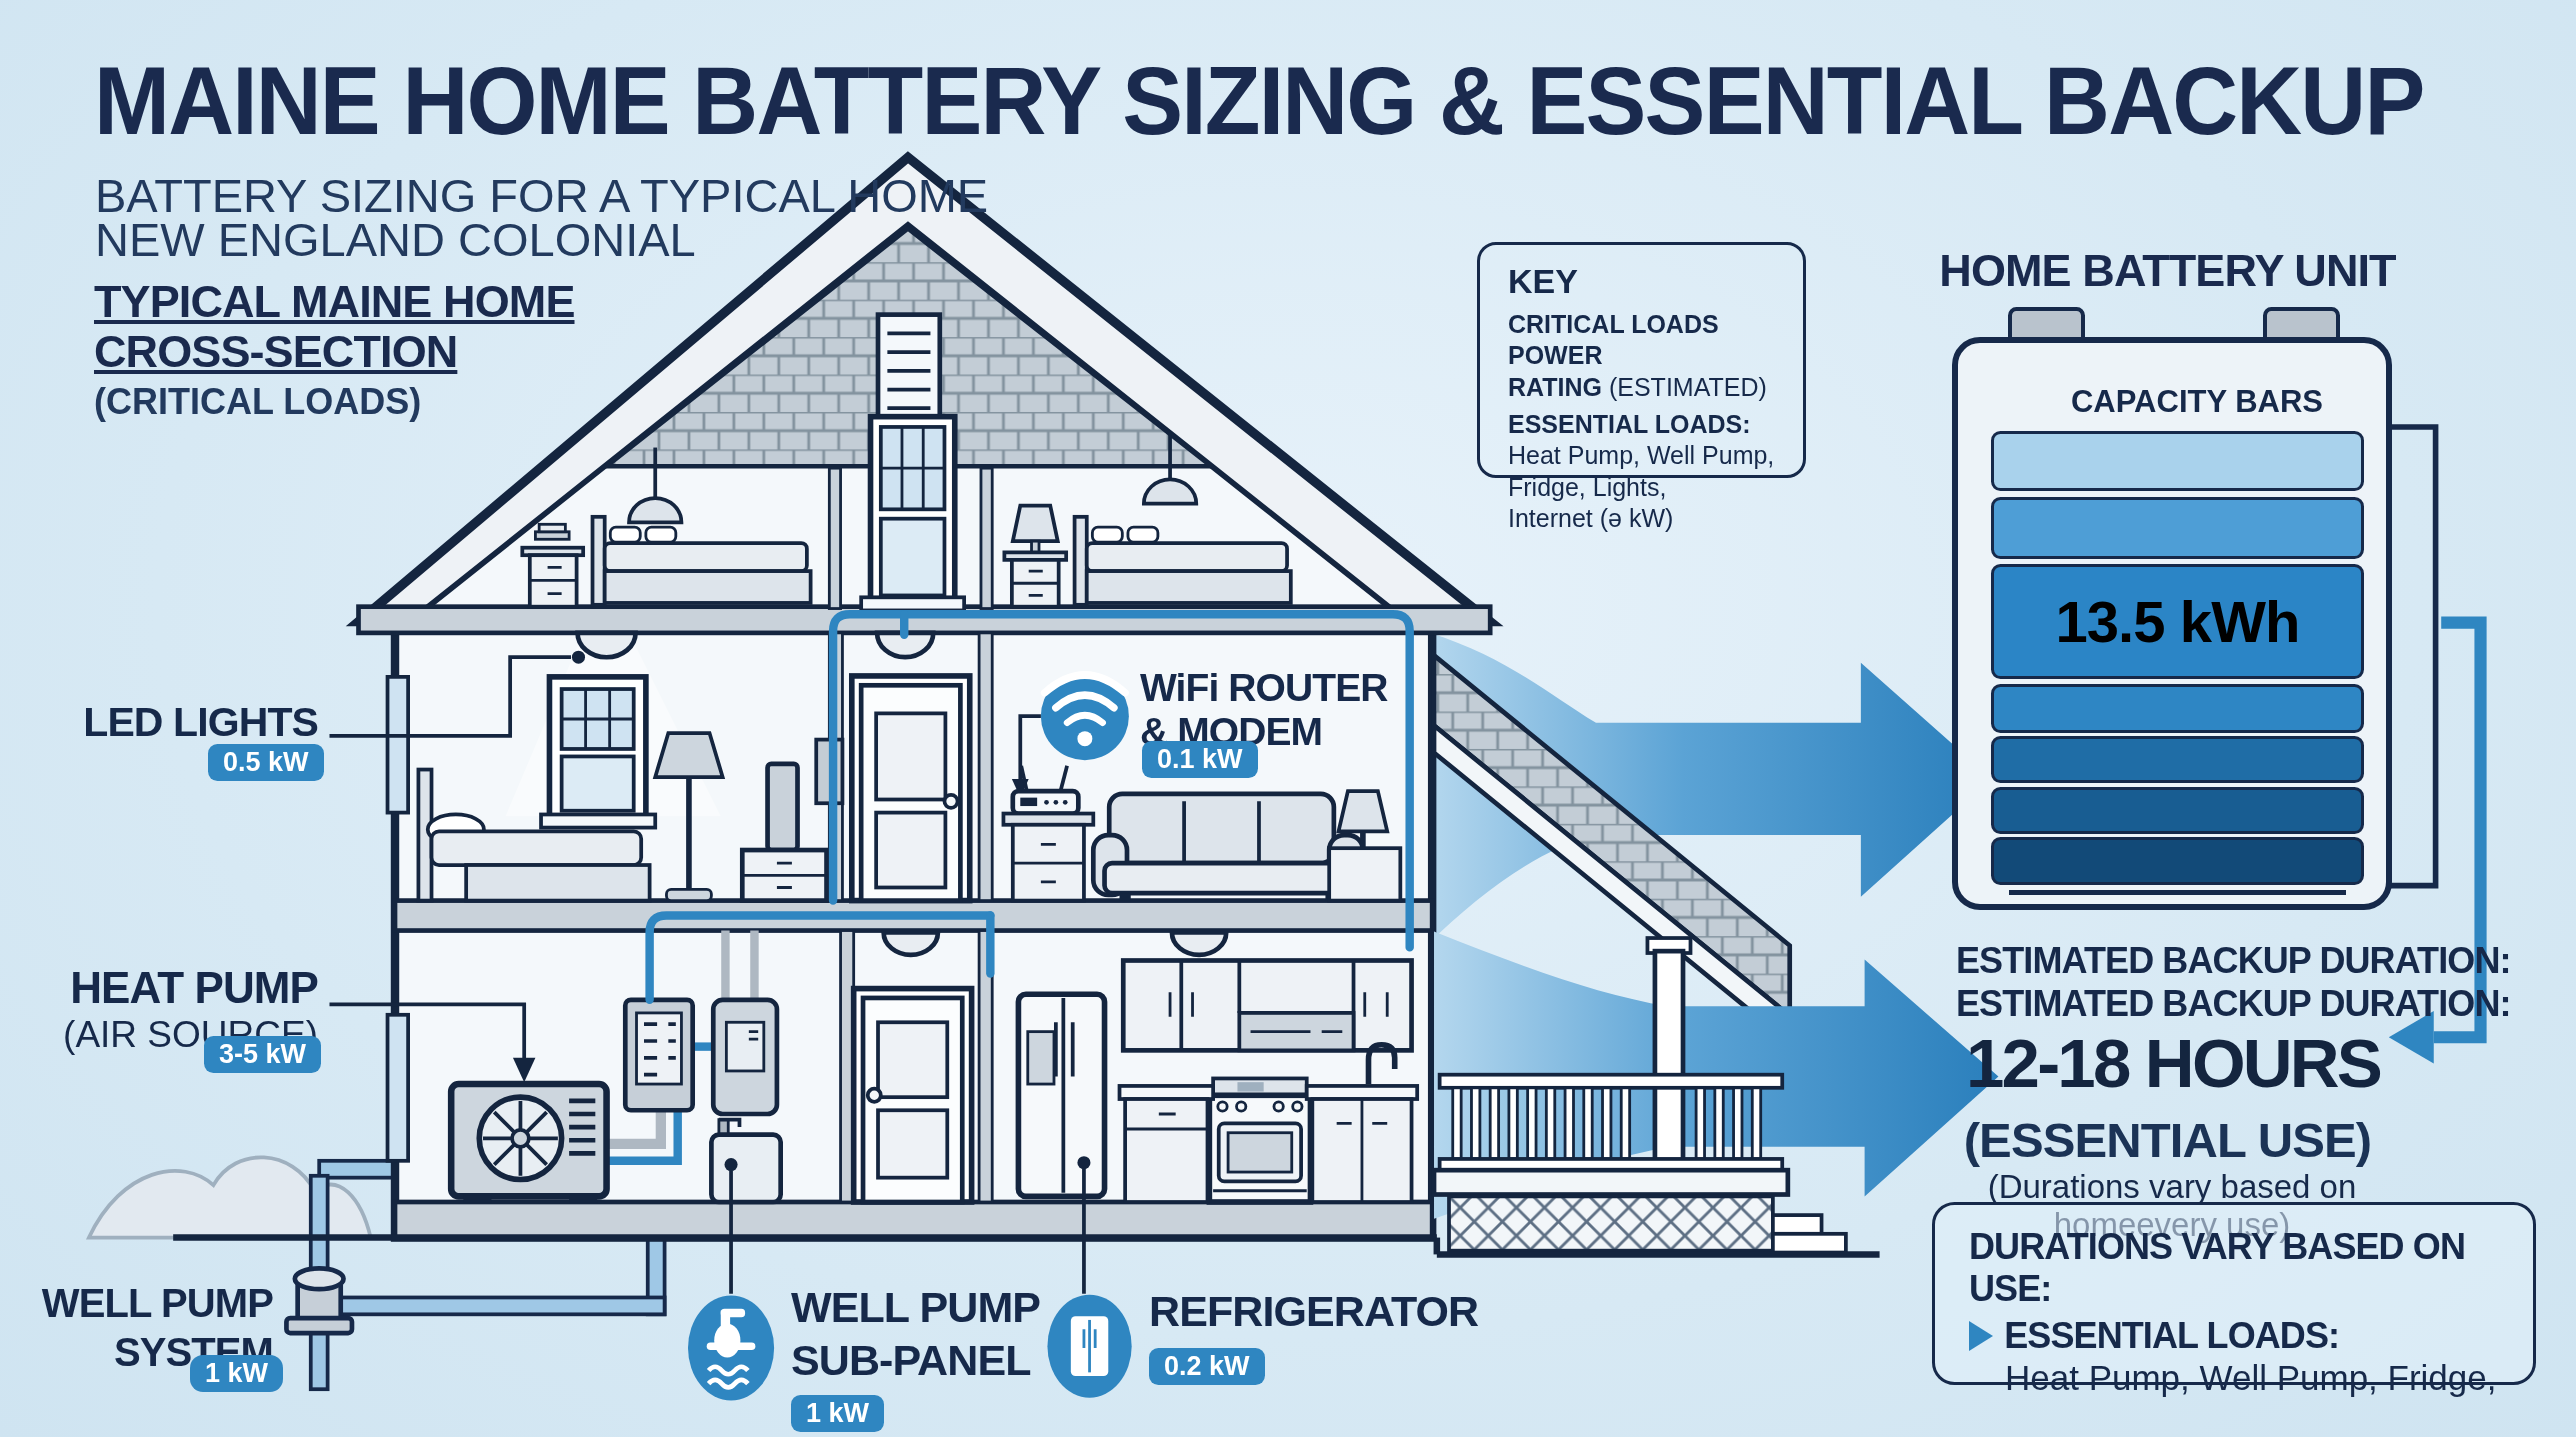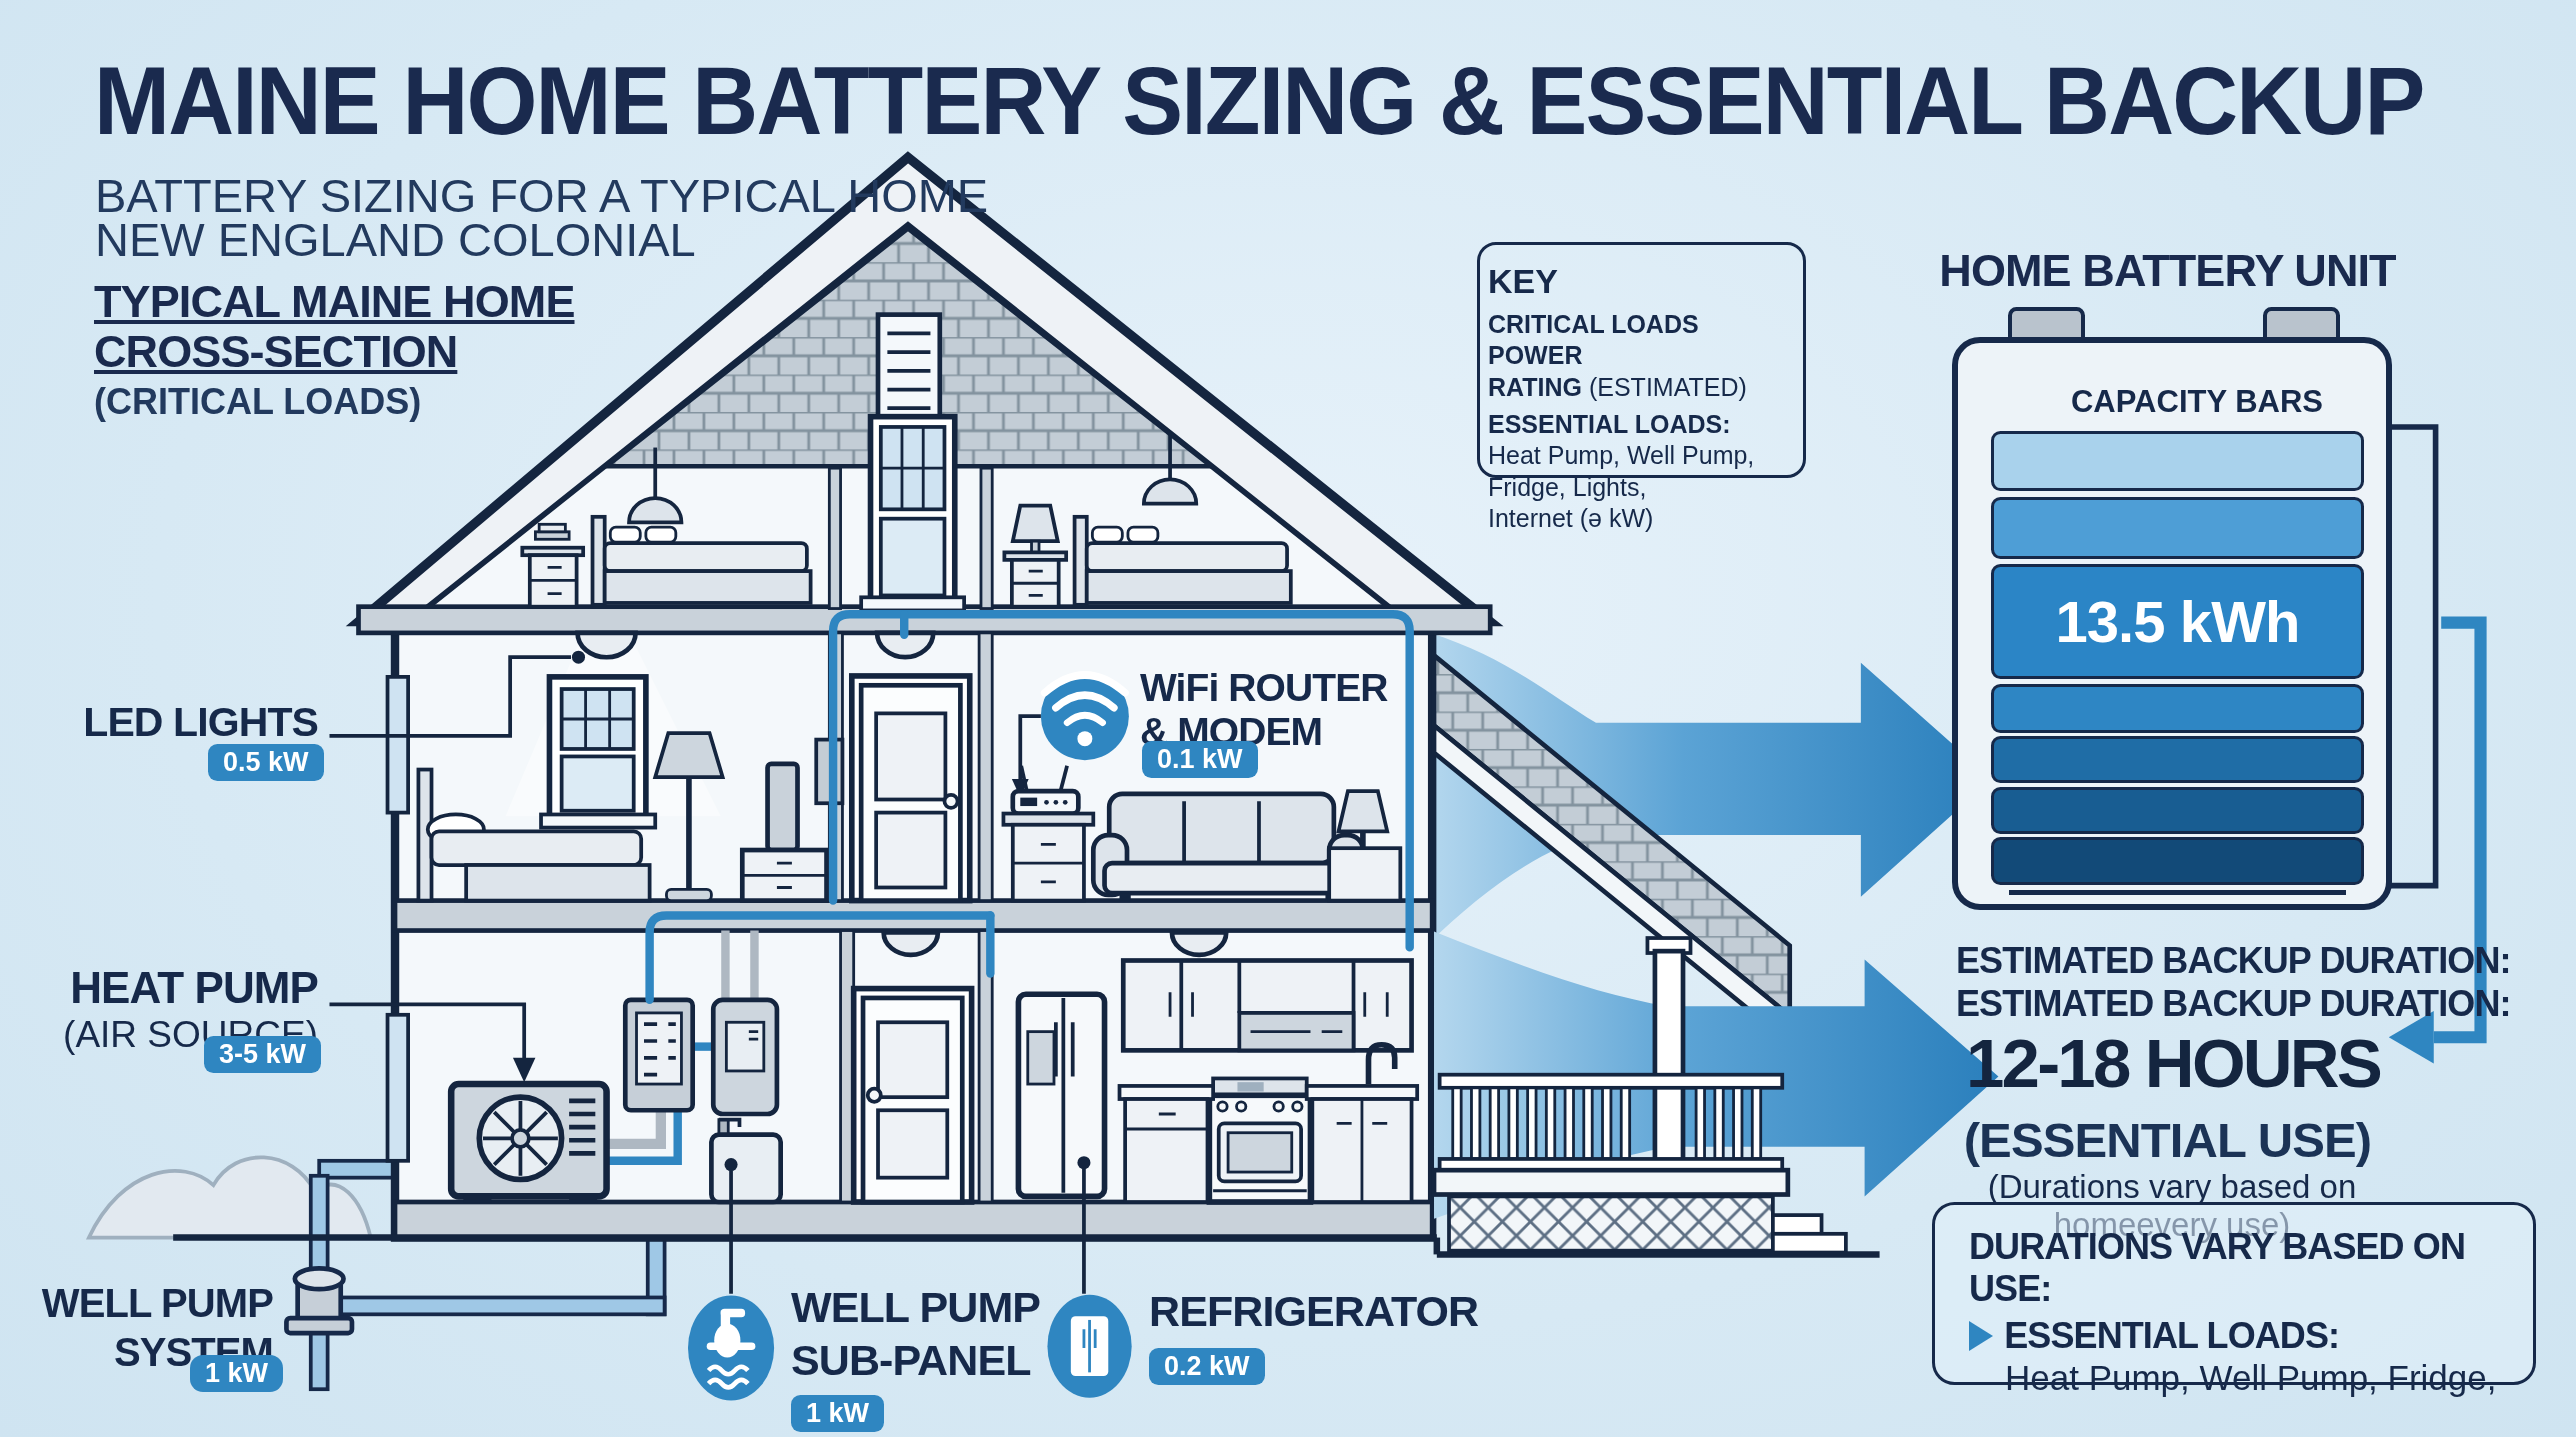--- a/index.html
+++ b/index.html
@@ -19,21 +19,21 @@
   .b{font-weight:800;}
   .load-label{font-weight:800;color:#16294a;letter-spacing:-0.9px;line-height:1.1;}
   .pill{position:absolute;background:#2f86c1;color:#fff;font-weight:700;font-size:27px;
     padding:2.8px 15px;border-radius:9.4px;letter-spacing:0;}
   .bat-head{font-size:45px;font-weight:800;color:#1a2a4e;letter-spacing:-0.9px;text-align:center;}
   .bat-body{position:absolute;background:#edf3f8;border:6.6px solid #16294a;border-radius:28px;}
   .bat-terminal{position:absolute;background:#b9c3cd;border:4.7px solid #16294a;border-radius:8.4px;}
   .bat-label{position:absolute;width:100%;text-align:center;font-size:31px;font-weight:600;color:#16294a;}
   .bat-bar{position:absolute;left:33px;width:367px;border:3.7px solid #16294a;border-radius:9.4px;}
   .bat-kwh{width:100%;height:100%;display:flex;align-items:center;justify-content:center;
-    color:#ffffff;font-size:58px;font-weight:800;letter-spacing:-0.9px;text-align:right;}
+    color:#000000;font-size:58px;font-weight:800;letter-spacing:-0.9px;text-align:right;}
   .bat-base{position:absolute;left:51px;width:337px;height:4.7px;background:#16294a;}
   .est{font-size:36px;font-weight:700;color:#16294a;letter-spacing:-0.9px;}
   .hours{font-size:69px;font-weight:800;color:#14253f;letter-spacing:-2.8px;}
   .use{font-size:49px;font-weight:600;color:#1b3356;text-align:center;letter-spacing:-0.9px;}
   .note{font-size:33px;font-weight:500;color:#16294a;text-align:center;}
   .foot-title{font-size:36px;font-weight:800;color:#16294a;letter-spacing:-0.9px;}
   .foot-row{display:flex;align-items:center;gap:11.2px;margin-top:5.6px;}
   .tri{width:0;height:0;border-top:15px solid transparent;border-bottom:15px solid transparent;
     border-left:24px solid #2f86c1;}
   .foot-loads{font-size:35px;font-weight:500;color:#16294a;line-height:1.22;margin-left:36px;}
@@ -376,21 +376,21 @@
   <span class="condense">MAINE HOME BATTERY SIZING &amp; ESSENTIAL BACKUP</span>
 </div>
 <div class="abs sub" style="left:95px;top:168px;">BATTERY SIZING FOR A TYPICAL HOME</div>
 <div class="abs sub" style="left:95px;top:212px;">NEW ENGLAND COLONIAL</div>
 
 <div class="abs" style="left:94px;top:277px;">
   <div class="sec-head"><span>TYPICAL MAINE HOME</span><br><span>CROSS-SECTION</span></div>
   <div class="sec-sub" style="margin-top:3.7px;">(CRITICAL LOADS)</div>
 </div>
 
-<div class="abs box" style="left:1477px;top:242px;width:329px;height:236px;padding:17px 8px;box-sizing:border-box;">
+<div class="abs box" style="left:1477px;top:242px;width:329px;height:236px;padding:17px 28px;box-sizing:border-box;">
   <div class="key-title">KEY</div>
   <div class="key-line b">CRITICAL LOADS POWER</div>
   <div class="key-line"><span class="b">RATING</span><span> (ESTIMATED)</span></div>
   <div class="key-line b" style="margin-top:5.6px;">ESSENTIAL LOADS:</div>
   <div class="key-line">Heat Pump, Well Pump,</div>
   <div class="key-line">Fridge, Lights,</div>
   <div class="key-line">Internet (ə kW)</div>
 </div>
 
 <div class="abs load-label" style="left:56px;top:700px;width:262px;text-align:right;font-size:41px;">LED LIGHTS</div>

